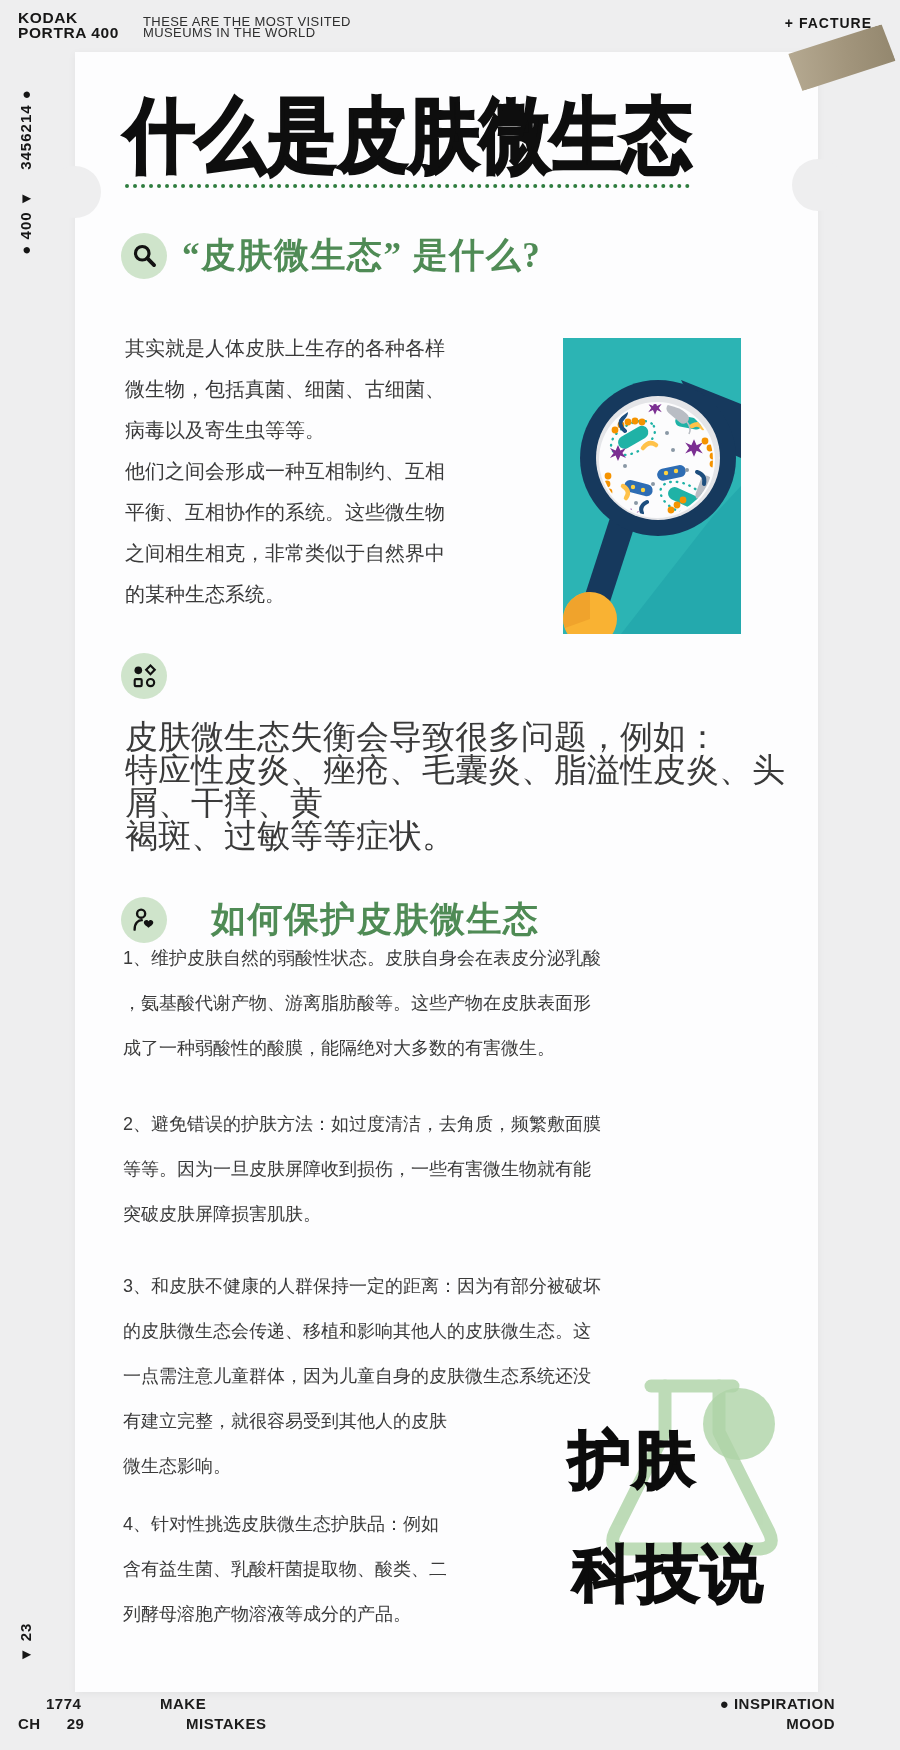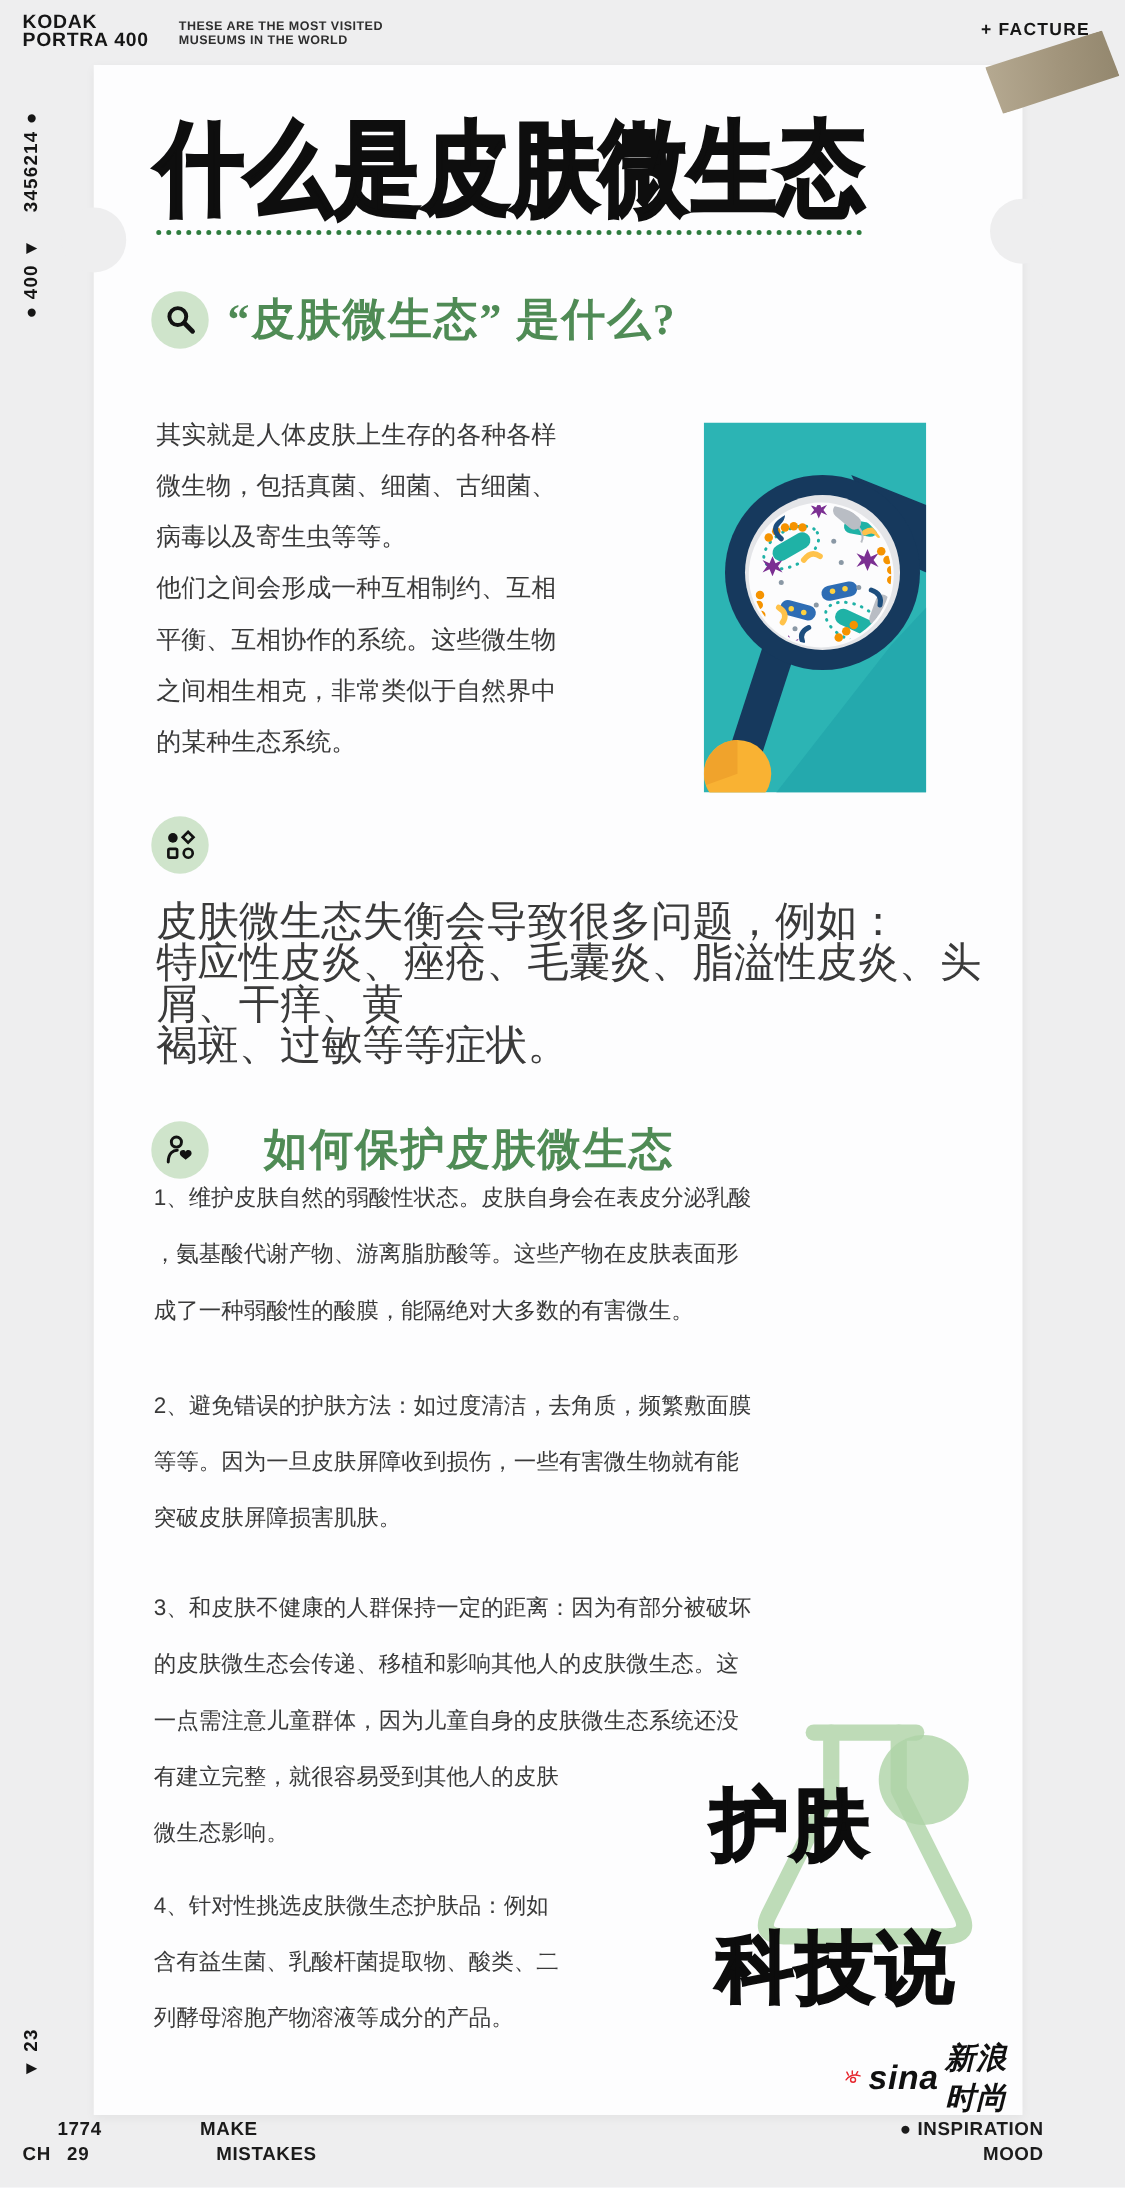--- a/index.html
+++ b/index.html
@@ -7,42 +7,42 @@
   body {
     position:relative;
     background:#eeeeef;
     font-family:"Liberation Sans","DejaVu Sans",sans-serif;
     color:#111;
     overflow:hidden;
   }
   
   .brand { position:absolute; left:18px; top:10px; font-size:15.5px; font-weight:800;
            letter-spacing:.6px; line-height:15px; color:#161616; }
-  .caption { position:absolute; left:143px; top:17px; font-size:10px; font-weight:700;
+  .caption { position:absolute; left:143px; top:17px; font-size:13px; font-weight:400;
              letter-spacing:.4px; line-height:10.5px; color:#2e2e2e; }
   .facture { position:absolute; right:28px; top:15px; font-size:14px; font-weight:800;
              letter-spacing:1px; color:#161616; }
   .tape { position:absolute; left:789px; top:36px; width:104px; height:44px; z-index:6;
           background:linear-gradient(100deg,#b6aa92 0%,#a2957c 55%,#8f english 0%,#93876e 100%);
           background:linear-gradient(100deg,#b6aa92 0%,#a2957c 55%,#93876e 100%);
           transform:rotate(-15deg);
           clip-path:polygon(2% 10%, 96% 0%, 100% 88%, 6% 100%);
           box-shadow:0 1px 3px rgba(0,0,0,.25); }
   .vtext { position:absolute; font-size:15px; font-weight:800; letter-spacing:1px;
            white-space:nowrap; text-align:center; transform:rotate(-90deg); color:#151515; }
   .rail-top { width:104px; left:-27px; top:121px; }
   .rail-mid { width:70px;  left:-10px; top:214px; }
   .rail-bot { width:50px;  left:0px;   top:1634px; }
   .footer { position:absolute; top:1694px; font-size:15px; font-weight:700;
             letter-spacing:.5px; line-height:20px; color:#1b1b1b; }
   .f-left   { left:18px; }
   .f-center { left:160px; }
   .f-right  { right:65px; text-align:right; }
   .ind { display:inline-block; margin-left:28px; }
-  .ind2 { display:inline-block; margin-left:13px; }
+  .ind2 { display:inline-block; margin-left:26px; }
 
   
   .card { position:absolute; left:75px; top:52px; width:743px; height:1640px;
           background:#fdfdfe; box-shadow:0 2px 8px rgba(0,0,0,.05); z-index:1; }
   .notch { position:absolute; width:52px; height:52px; border-radius:50%;
            background:#eeeeef; z-index:2; }
   .notch-l { left:49px; top:166px; }
   .notch-r { left:792px; top:159px; }
 
   .title { position:absolute; left:50px; top:30px; font-size:70px; font-weight:900;
@@ -263,33 +263,20 @@
   <svg class="flask" width="210" height="190" viewBox="0 0 210 190">
     <g fill="none" stroke="#aed3a6" stroke-width="13" stroke-linejoin="round" stroke-linecap="round" opacity="0.8">
       <path d="M78,12 L78,58 L28,158 Q20,175 40,175 L170,175 Q190,175 182,158 L132,58 L132,12"></path>
       <path d="M64,12 L146,12"></path>
     </g>
     <circle cx="152" cy="50" r="36" fill="#aed3a6" opacity="0.8"></circle>
   </svg>
   <div class="badge-line badge1">护肤</div>
   <div class="badge-line badge2">科技说</div>
 
-  <div class="logo">
-    <svg width="24" height="20" viewBox="0 0 24 20">
-      <g stroke="#e6252d" stroke-width="1.8" fill="none" stroke-linecap="round">
-        <path d="M3,13 Q10,4 21,8"></path>
-        <path d="M6,7 L4,3"></path>
-          <path d="M11,5.5 L11,1.5"></path>
-          <path d="M16,6 L18,2.5"></path>
-        <circle cx="12" cy="13" r="3.2"></circle>
-      </g>
-    </svg>
-    <span class="logo-word">sina</span>
-    <span class="logo-cjk">新浪时尚</span>
-  </div>
 </div>
 
 <div class="footer f-left">
   <div><span class="ind">1774</span></div>
   <div><span>CH</span><span class="ind2">29</span></div>
 </div>
 <div class="footer f-center">
   <div>MAKE</div>
   <div><span class="ind2">MISTAKES</span></div>
 </div>

